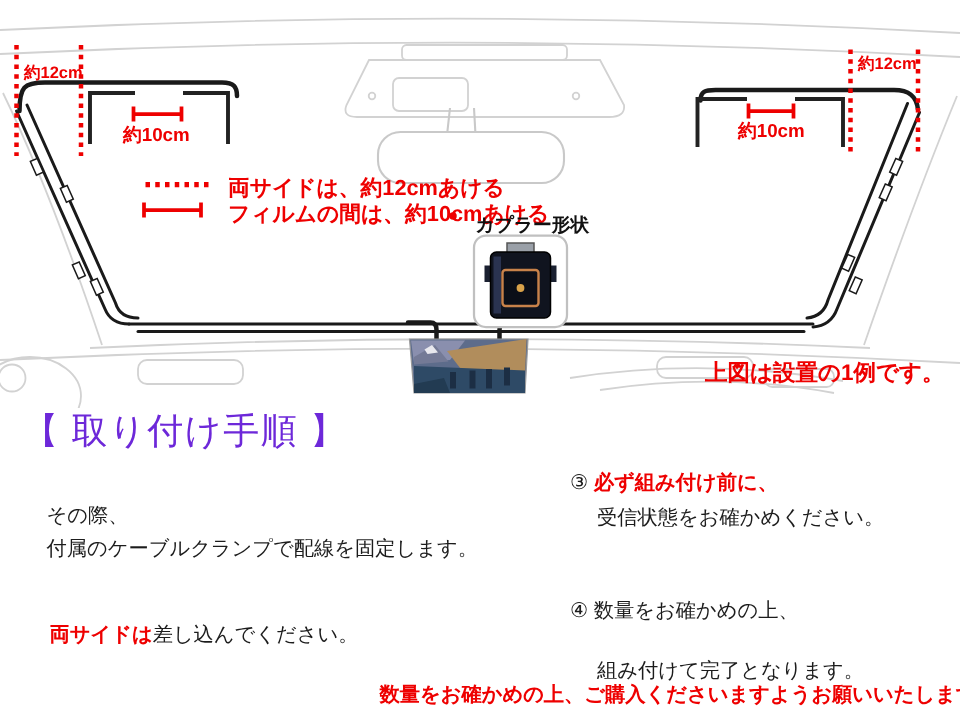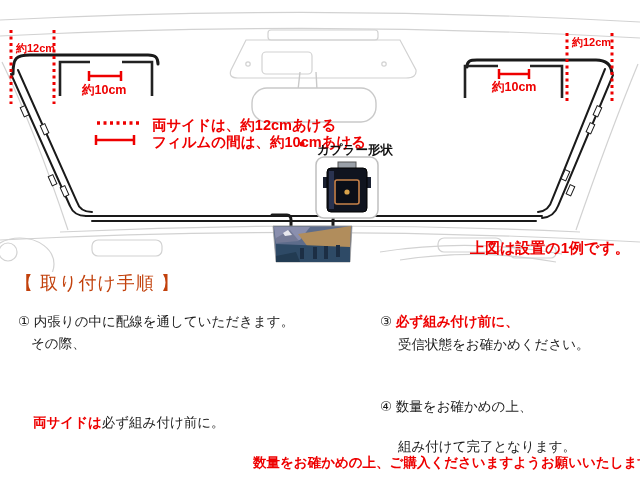--- a/index.html
+++ b/index.html
@@ -1,19 +1,19 @@
 <!DOCTYPE html>
 <html lang="ja"><head>
 <meta charset="utf-8">
 <style>
   html,body{margin:0;padding:0;background:#fff;}
   #stage{position:relative;width:640px;height:480px;background:#fff;overflow:hidden;
          font-family:"Liberation Sans","DejaVu Sans",sans-serif;}
   .abs{position:absolute;white-space:nowrap;}
-  .heading{font-size:18px;color:#c2410c;letter-spacing:1px;}
+  .heading{font-size:24px;color:#6d28d9;letter-spacing:1px;}
   .line{font-size:13.5px;color:#1c1c1c;}
   .red{color:#ee0000;}
   .b{font-weight:bold;}
   svg text{font-family:"Liberation Sans","DejaVu Sans",sans-serif;}
   svg .rtxt{fill:#ee0000;font-weight:bold;}
   svg .ktxt{fill:#111;font-weight:bold;}
 </style>
 </head>
 <body>
 
@@ -144,24 +144,24 @@
       <rect x="324" y="246" width="4" height="13" fill="#1c2e44"></rect>
       <rect x="336" y="245" width="4" height="12" fill="#1c2e44"></rect>
       <polygon points="276,256 296,252 300,262 276,262" fill="#223b52"></polygon>
     </g>
 
     <text x="470" y="253" font-size="15" class="rtxt">上図は設置の1例です。</text>
   </svg>
 
   <div class="abs heading" style="left:15px;top:271px">【 取り付け手順 】</div>
 
-  <div class="abs line" style="left:18px;top:313px"><span>① 内張りの中に配線を通していただきます。</span></div>
   <div class="abs line" style="left:31px;top:335px"><span>その際、</span></div>
+  <div class="abs line" style="left:31px;top:357px"><span>付属のケーブルクランプで配線を固定します。</span></div>
 
-  <div class="abs line" style="left:33px;top:414px"><span class="red b">両サイドは</span><span>必ず組み付け前に。</span></div>
+  <div class="abs line" style="left:33px;top:414px"><span class="red b">両サイドは</span><span>差し込んでください。</span></div>
 
   <div class="abs line" style="left:380px;top:313px"><span>③ </span><span class="red b">必ず組み付け前に、</span></div>
   <div class="abs line" style="left:398px;top:336px"><span>受信状態をお確かめください。</span></div>
 
   <div class="abs line" style="left:380px;top:398px"><span>④ 数量をお確かめの上、</span></div>
   <div class="abs line" style="left:398px;top:438px"><span>組み付けて完了となります。</span></div>
 
   <div class="abs line red b" style="left:253px;top:454px;font-size:13.5px">数量をお確かめの上、ご購入くださいますようお願いいたします</div>
 
 </div>

